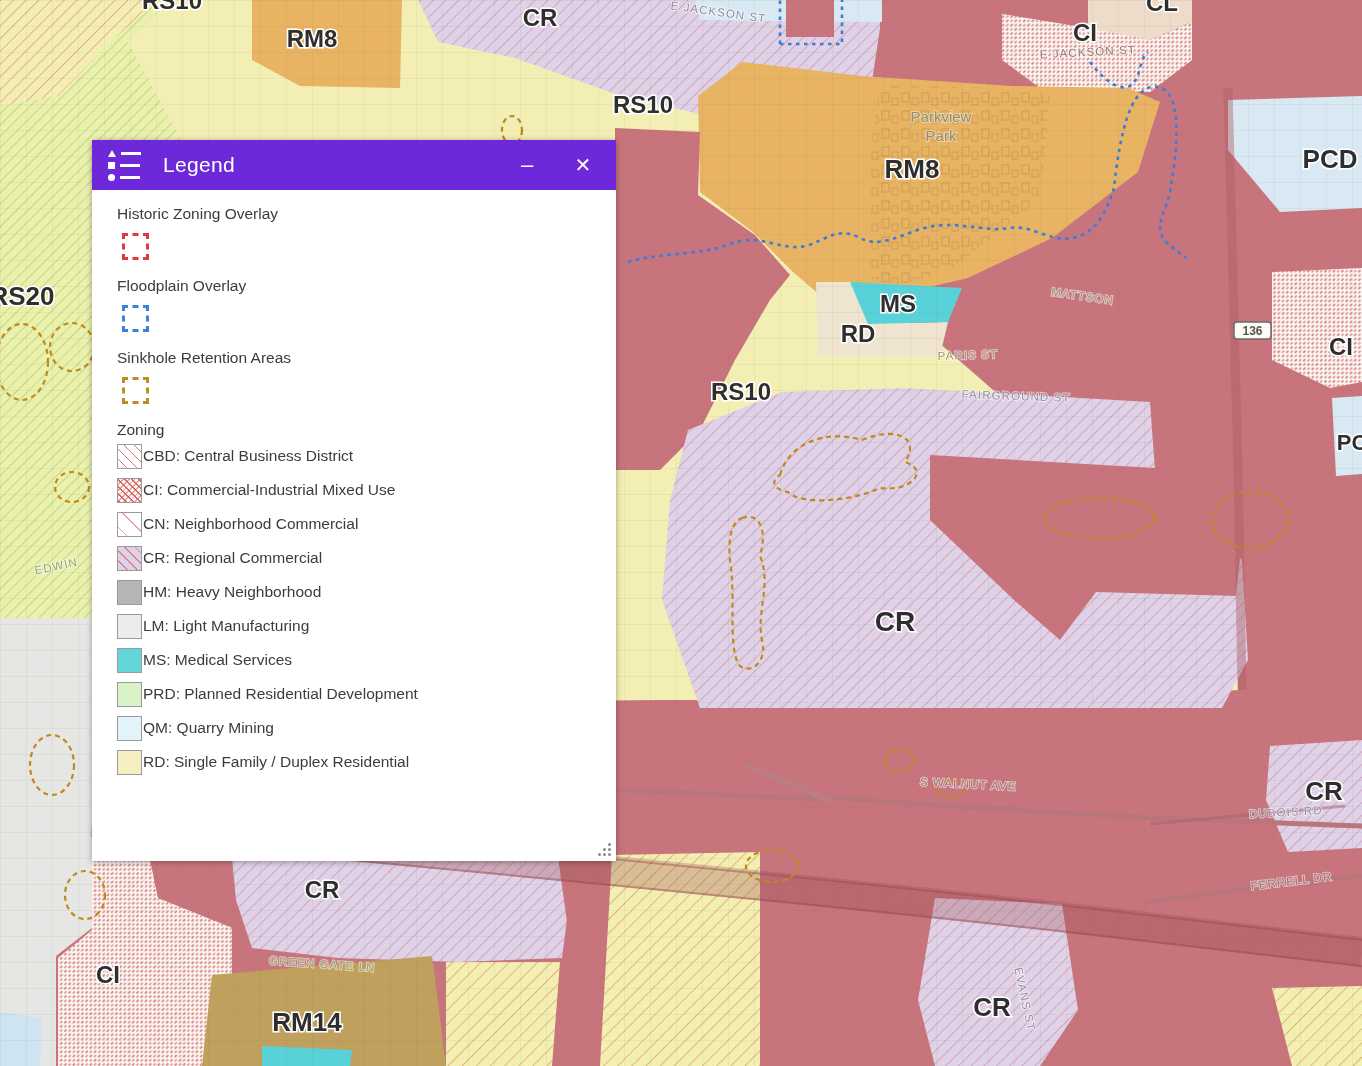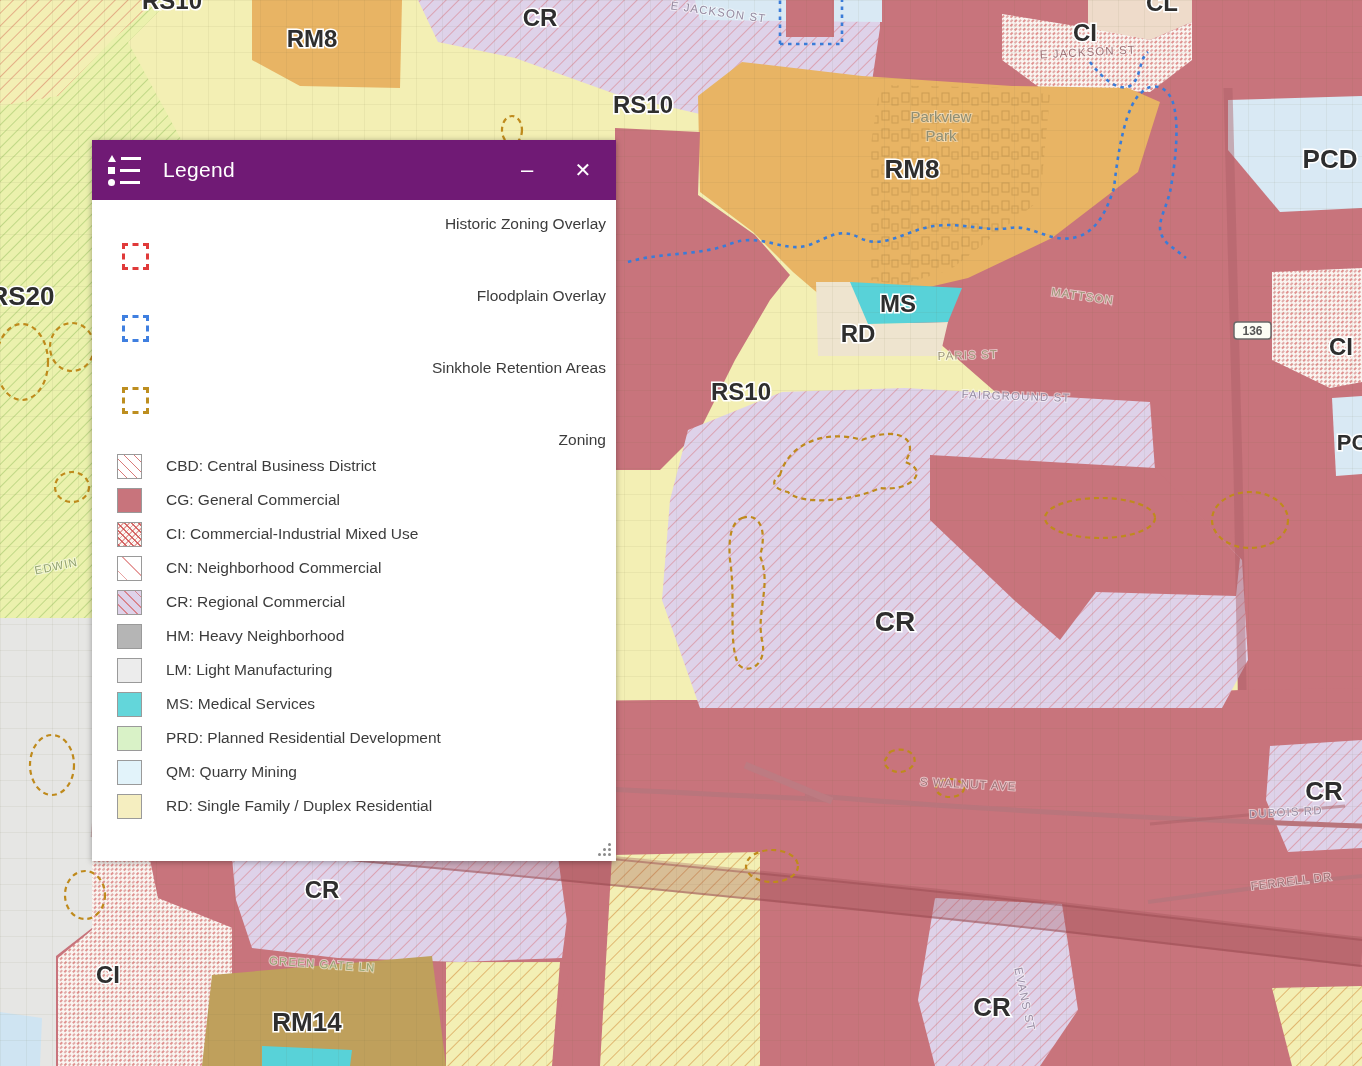--- a/index.html
+++ b/index.html
@@ -2,39 +2,39 @@
 <html><head>
 <meta charset="utf-8">
 <style>
   html,body{margin:0;padding:0;background:#ddd;}
   #stage{position:relative;width:1362px;height:1066px;overflow:hidden;font-family:"Liberation Sans",sans-serif;}
   #map-canvas{position:absolute;left:0;top:0;width:1362px;height:1066px;display:block;}
 
   
   #legend-panel{position:absolute;left:92px;top:140px;width:524px;height:721px;background:#fff;
     box-shadow:0 1px 6px rgba(0,0,0,.35);overflow:hidden;}
-  #legend-header{height:60px;background:#701a75;display:flex;align-items:center;padding:0 16px;gap:22px;}
+  #legend-header{height:50px;background:#6d28d9;display:flex;align-items:center;padding:0 16px;gap:22px;}
   .lgd-icon{display:flex;flex-direction:column;gap:5px;flex:none;}
   .lgd-row{display:flex;align-items:center;gap:5px;height:7px;}
   .lgd-tri{width:0;height:0;border-left:4px solid transparent;border-right:4px solid transparent;border-bottom:7px solid #fff;}
   .lgd-sq{width:7px;height:7px;background:#fff;}
   .lgd-dot{width:7px;height:7px;border-radius:50%;background:#fff;}
   .lgd-bar{width:20px;height:3px;background:#fff;}
   #legend-title{color:#fff;font-size:21px;letter-spacing:.3px;flex:1;}
   .win-btn{color:#fff;font-size:22px;line-height:50px;width:34px;text-align:center;cursor:pointer;flex:none;}
   #legend-close{font-size:20px;}
 
   #legend-body{padding:14px 10px 0 25px;}
-  .ov-title,.z-title{font-size:15.5px;color:#3c3c3c;line-height:19px;margin:0 0 10px 0;text-align:right;}
+  .ov-title,.z-title{font-size:15.5px;color:#3c3c3c;line-height:19px;margin:0 0 10px 0;}
   .ov-sw{width:21px;height:21px;border:3px dashed #000;margin:0 0 16px 5px;box-sizing:content-box;}
   .ov-historic{border-color:#e03a3a;}
   .ov-flood{border-color:#3f7fe0;}
   .ov-sink{border-color:#bd8e1f;}
   .z-title{margin-bottom:0;}
-  .z-row{display:flex;align-items:center;gap:24px;height:34px;}
+  .z-row{display:flex;align-items:center;gap:1px;height:34px;}
   .z-label{font-size:15.5px;color:#3c3c3c;}
   .sw{width:25px;height:25px;border:1px solid #9a9a9a;box-sizing:border-box;flex:none;}
   .sw-cbd{background:repeating-linear-gradient(45deg,rgba(216,106,106,0) 0 6px,#d87a7a 6px 7px),#fff;}
   .sw-cg{background:#c8747c;}
   .sw-ci{background:repeating-linear-gradient(45deg,rgba(208,80,80,.85) 0 1.5px,transparent 1.5px 5px),repeating-linear-gradient(-45deg,rgba(208,80,80,.5) 0 1px,transparent 1px 4px),#fbf6f2;}
   .sw-cl{background:#f0ddcd;}
   .sw-cn{background:repeating-linear-gradient(45deg,transparent 0 6px,rgba(224,130,130,.75) 6px 7px,transparent 7px 13px),#fff;}
   .sw-cr{background:repeating-linear-gradient(45deg,rgba(217,132,142,0) 0 6px,#d9848e 6px 7.2px),#ded2e9;}
   .sw-hm{background:#b5b5b5;}
   .sw-lm{background:#ececec;}
@@ -274,24 +274,20 @@
         <div class="ov-sw ov-sink"></div>
       </div>
 
       <div class="z-title">Zoning</div>
 
       <div class="z-row">
         <span class="sw sw-cbd"></span>
         <span class="z-label">CBD: Central Business District</span>
       </div>
       <div class="z-row">
-        <span class="sw sw-cg"></span>
-        <span class="z-label">CG: General Commercial</span>
-      </div>
-      <div class="z-row">
         <span class="sw sw-ci"></span>
         <span class="z-label">CI: Commercial-Industrial Mixed Use</span>
       </div>
       <div class="z-row">
         <span class="sw sw-cn"></span>
         <span class="z-label">CN: Neighborhood Commercial</span>
       </div>
       <div class="z-row">
         <span class="sw sw-cr"></span>
         <span class="z-label">CR: Regional Commercial</span>

